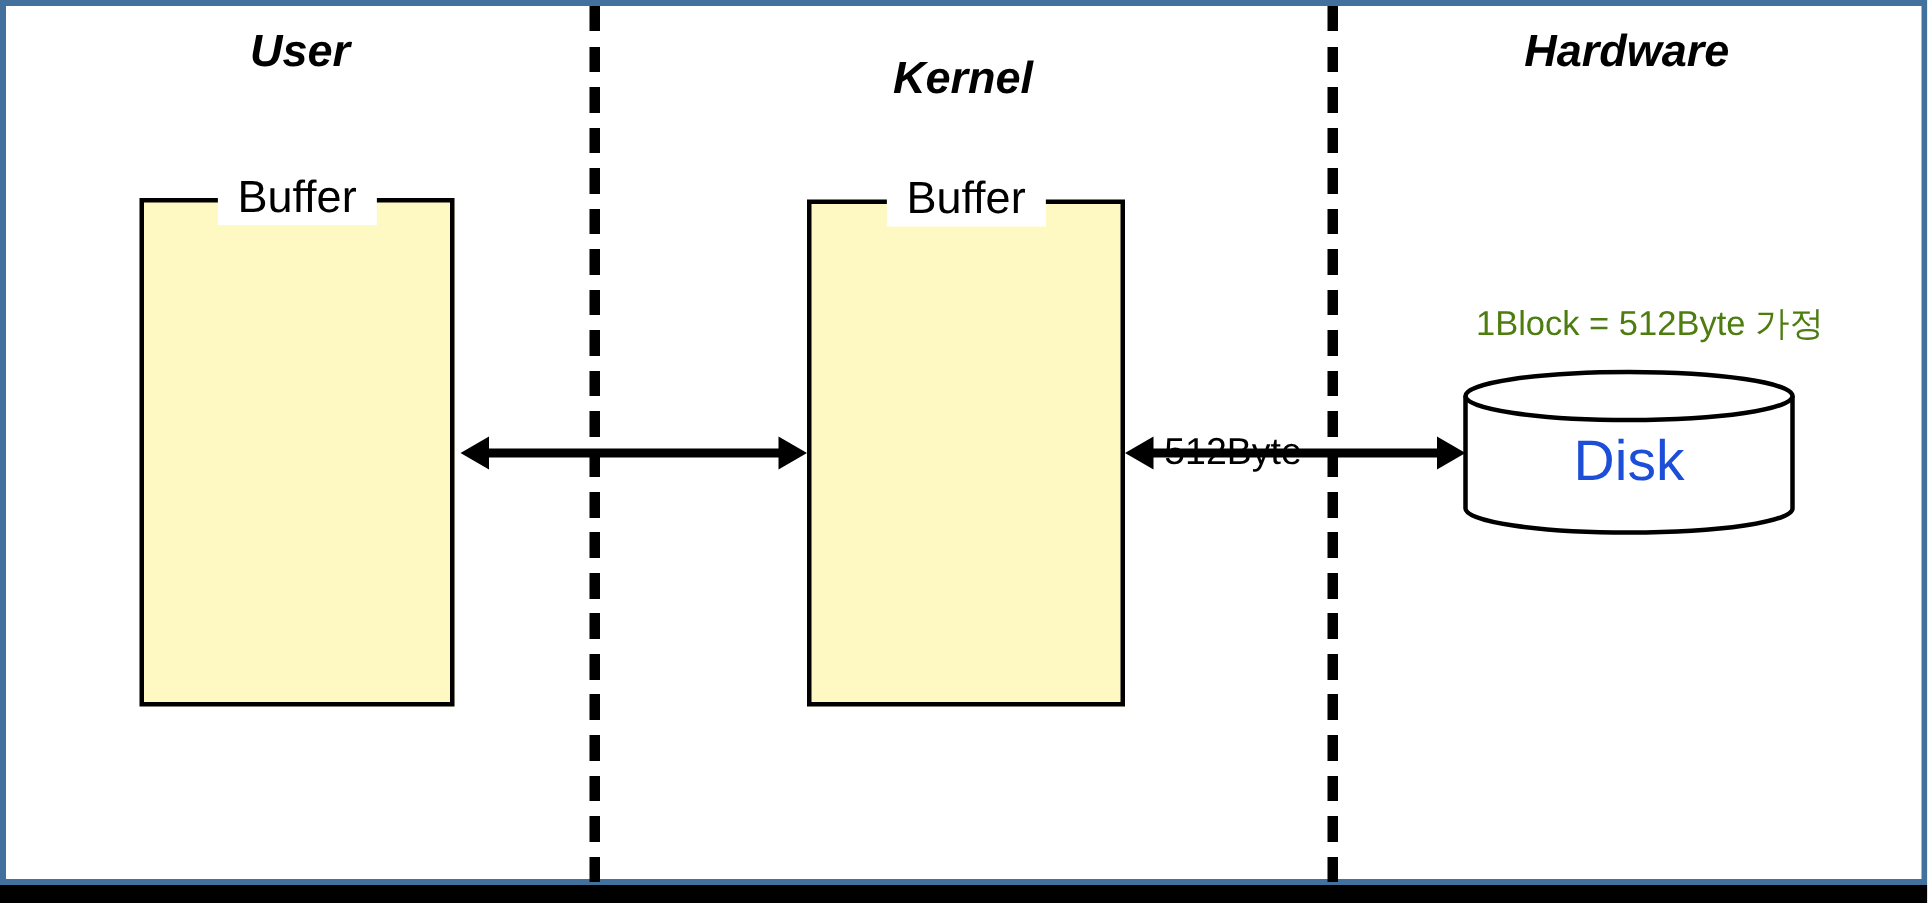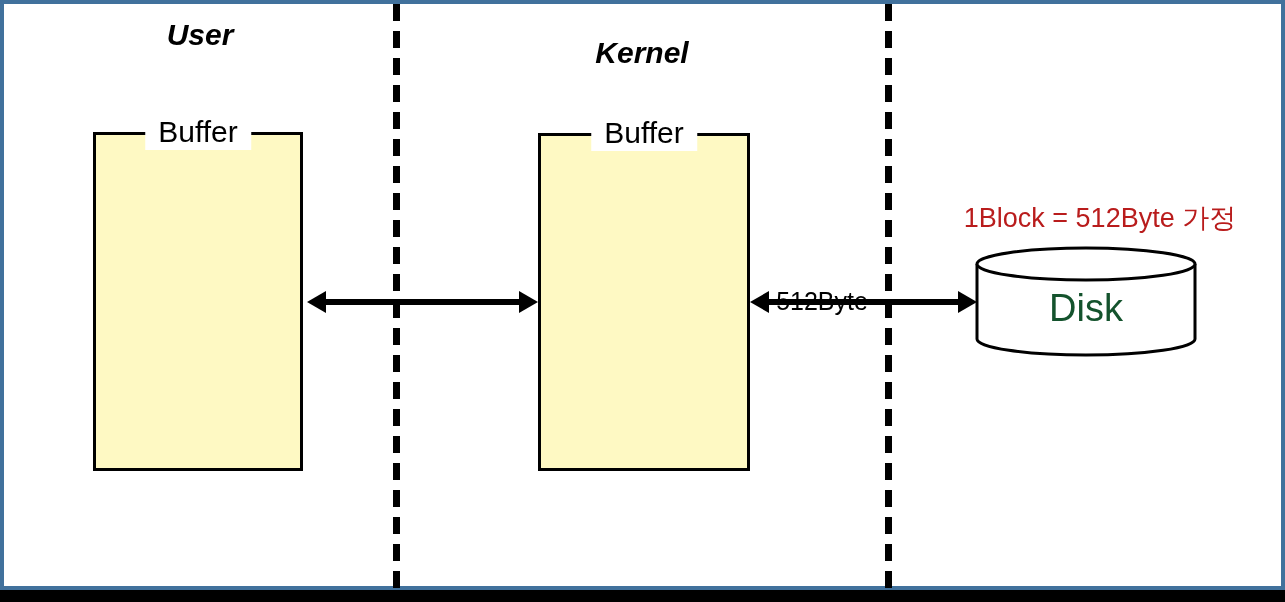--- a/index.html
+++ b/index.html
@@ -99,44 +99,45 @@
     color: #000000;
     white-space: nowrap;
     margin-top: 24px;
   }
   .disk-annotation {
     position: absolute;
     left: 940px;
     top: 200px;
     width: 320px;
     text-align: center;
-    font-size: 27px;
-    color: #b91c1c;
+    font-size: 23px;
+    color: #4d7c0f;
     white-space: nowrap;
   }
   .disk-label {
     position: absolute;
     left: 977px;
     top: 287px;
     width: 218px;
     text-align: center;
     font-size: 38px;
-    color: #14532d;
+    color: #1d4ed8;
   }
 </style>
 </head>
 <body>
 
 <div class="canvas">
 
   <div class="slide-border"></div>
   <div class="bottom-bar"></div>
 
   <div class="col-header user">User</div>
   <div class="col-header kernel">Kernel</div>
+  <div class="col-header hardware">Hardware</div>
 
   <div class="dashed-line line1"></div>
   <div class="dashed-line line2"></div>
 
   <div class="buffer-box user-buffer">
     <span class="buffer-legend">Buffer</span>
   </div>
 
   <div class="buffer-box kernel-buffer">
     <span class="buffer-legend">Buffer</span>

